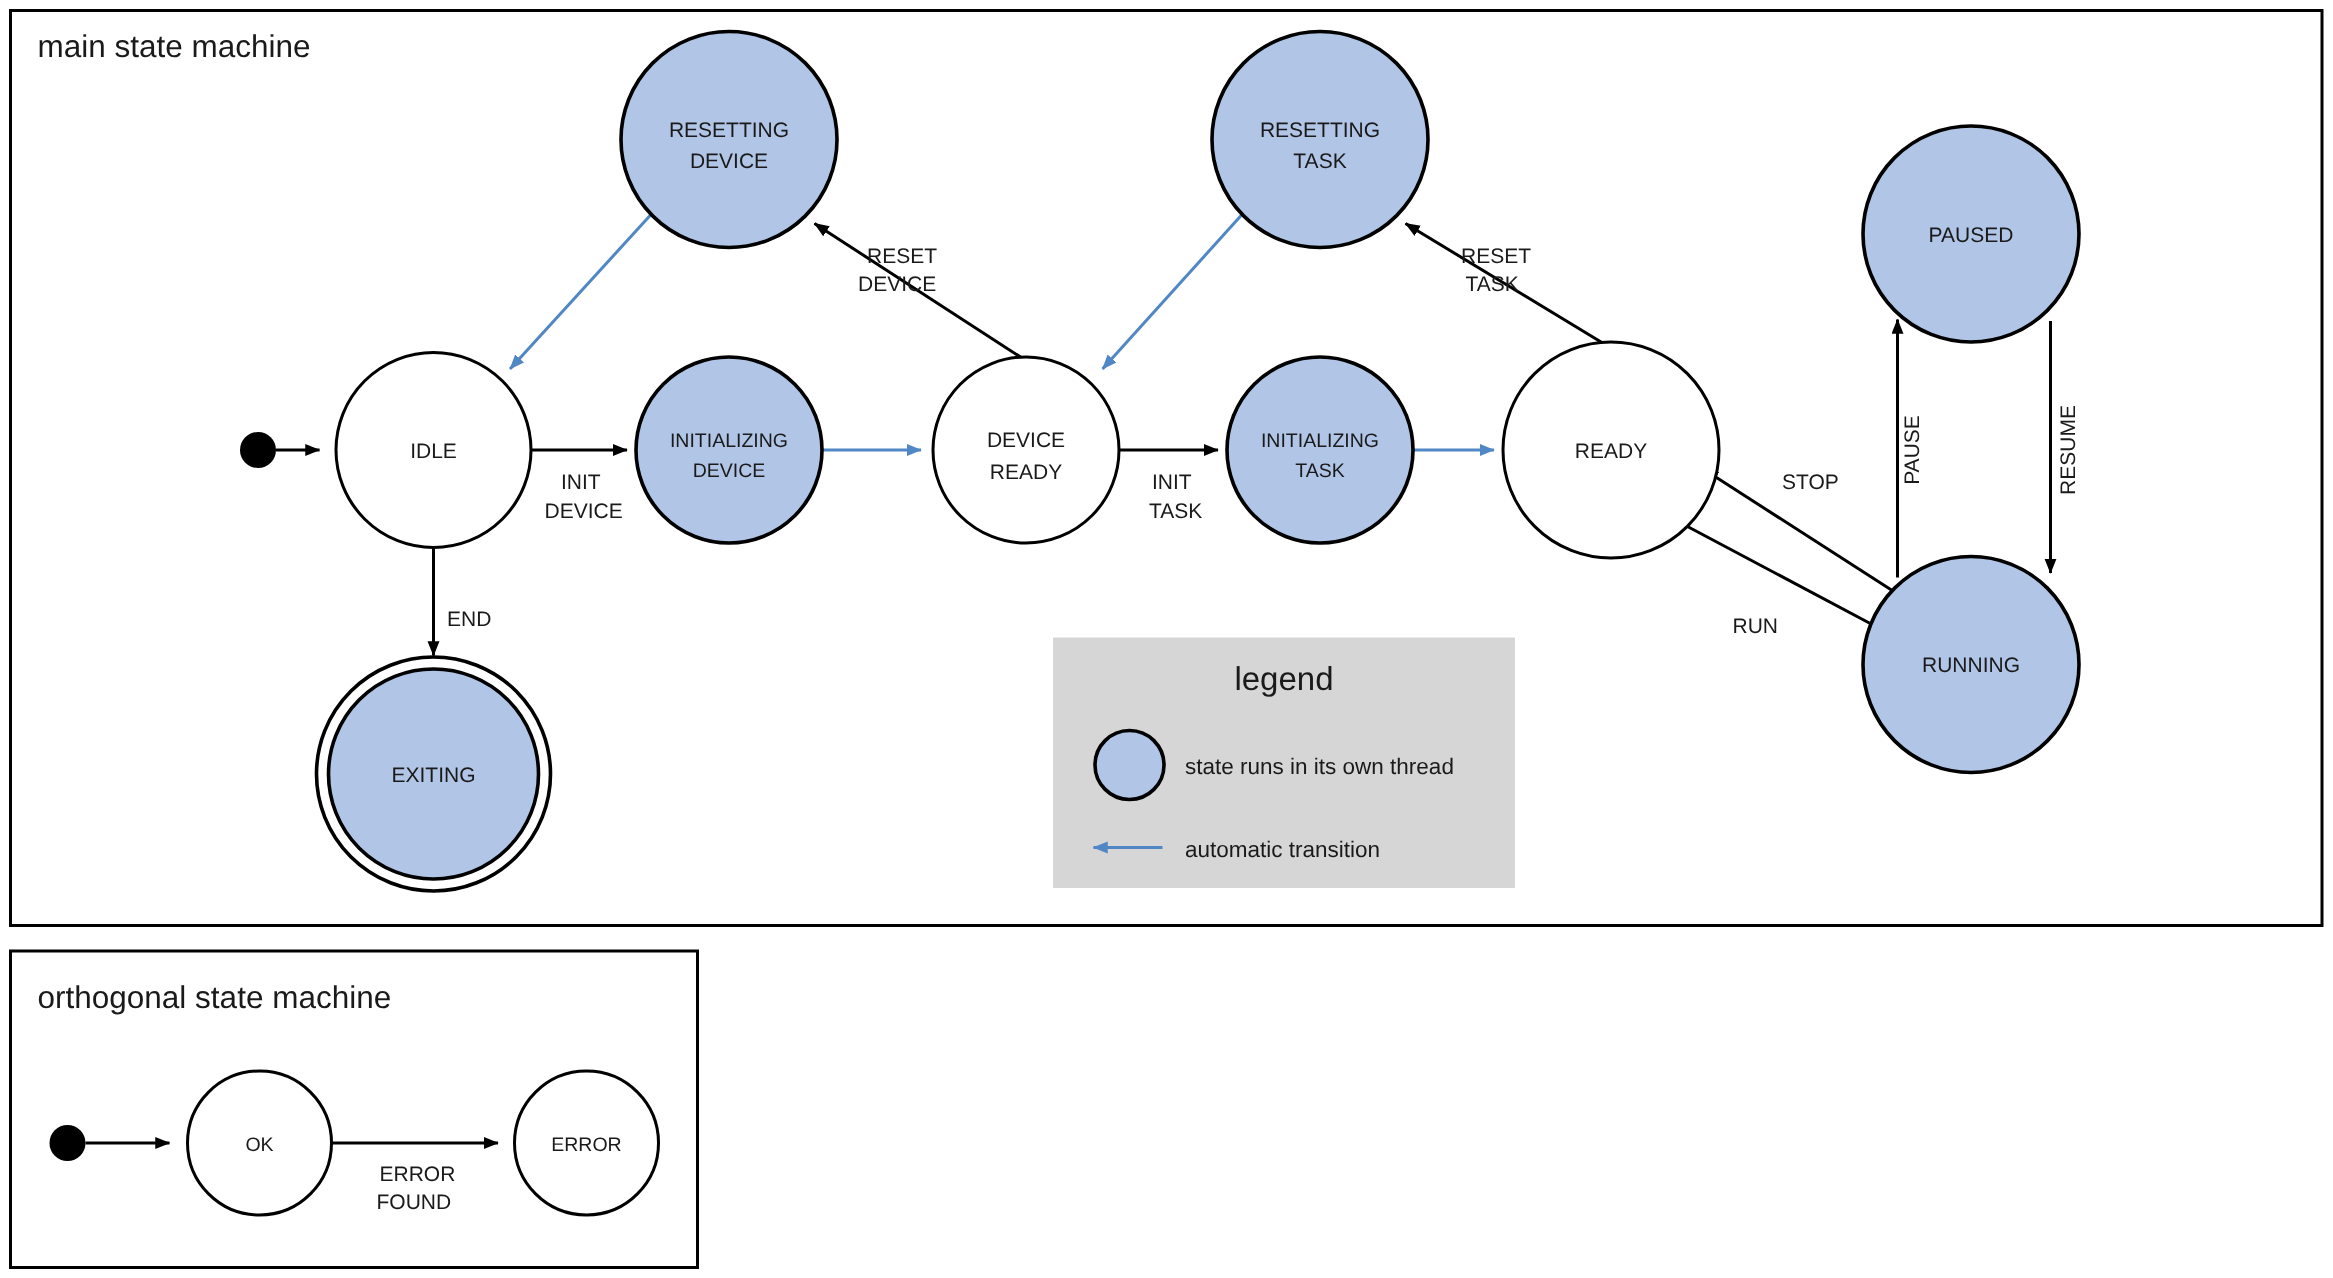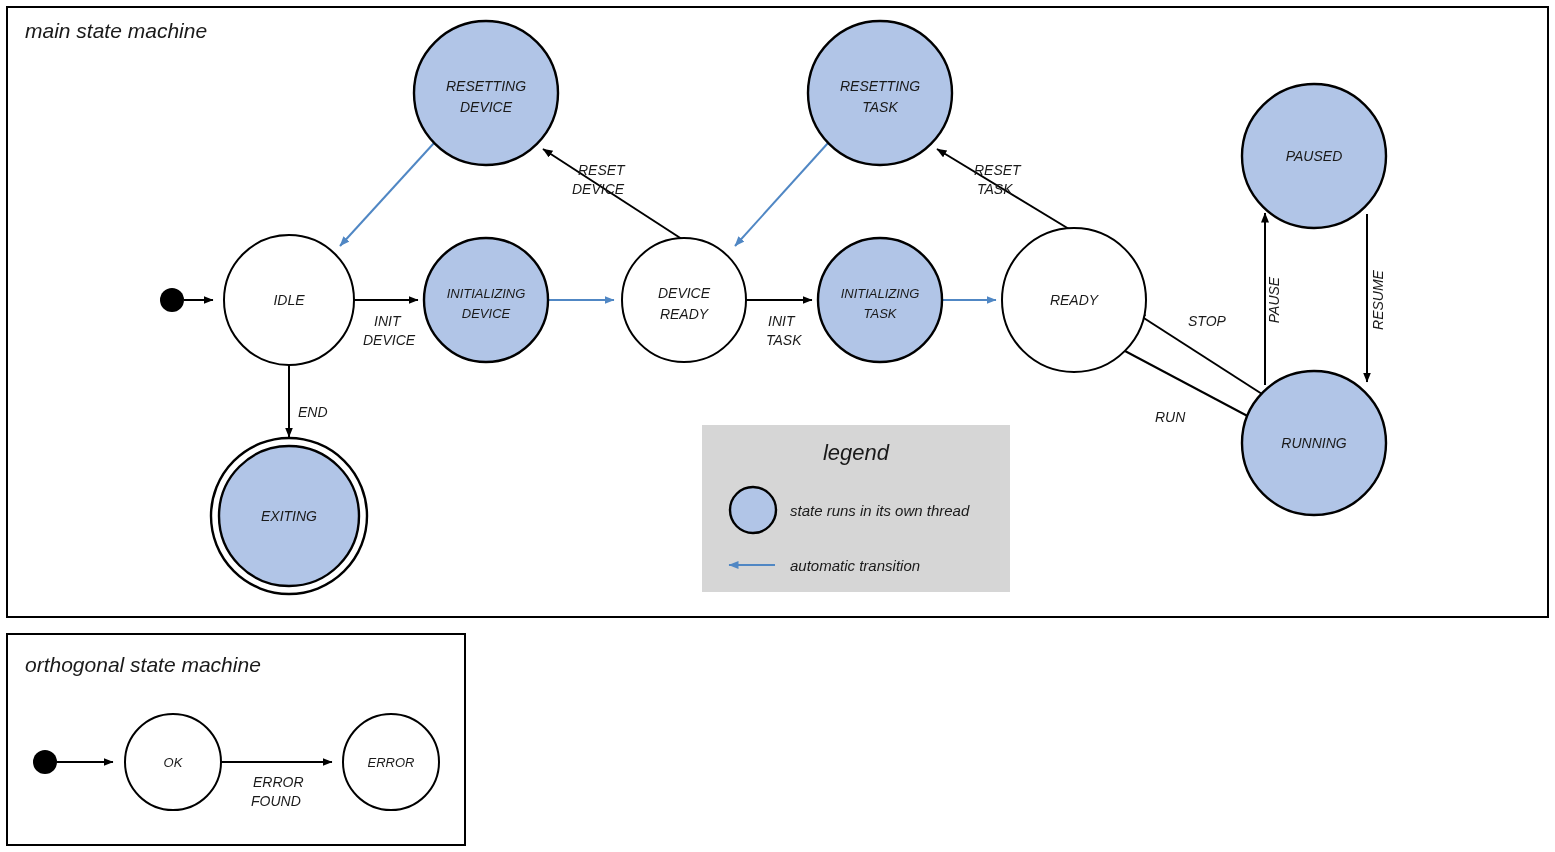--- a/index.html
+++ b/index.html
@@ -14,21 +14,20 @@
     color: #1a1a1a;
     position: relative;
     overflow: hidden;
   }
   #canvas {
     position: absolute;
     left: 0;
     top: 0;
     width: 1300px;
     height: 852px;
-    font-style: italic;
   }
   svg { display: block; }
   .frame-rect {
     fill: #ffffff;
     stroke: #000000;
     stroke-width: 2;
   }
   .frame-title {
     font-family: "Liberation Sans", sans-serif;
     font-size: 21px;

